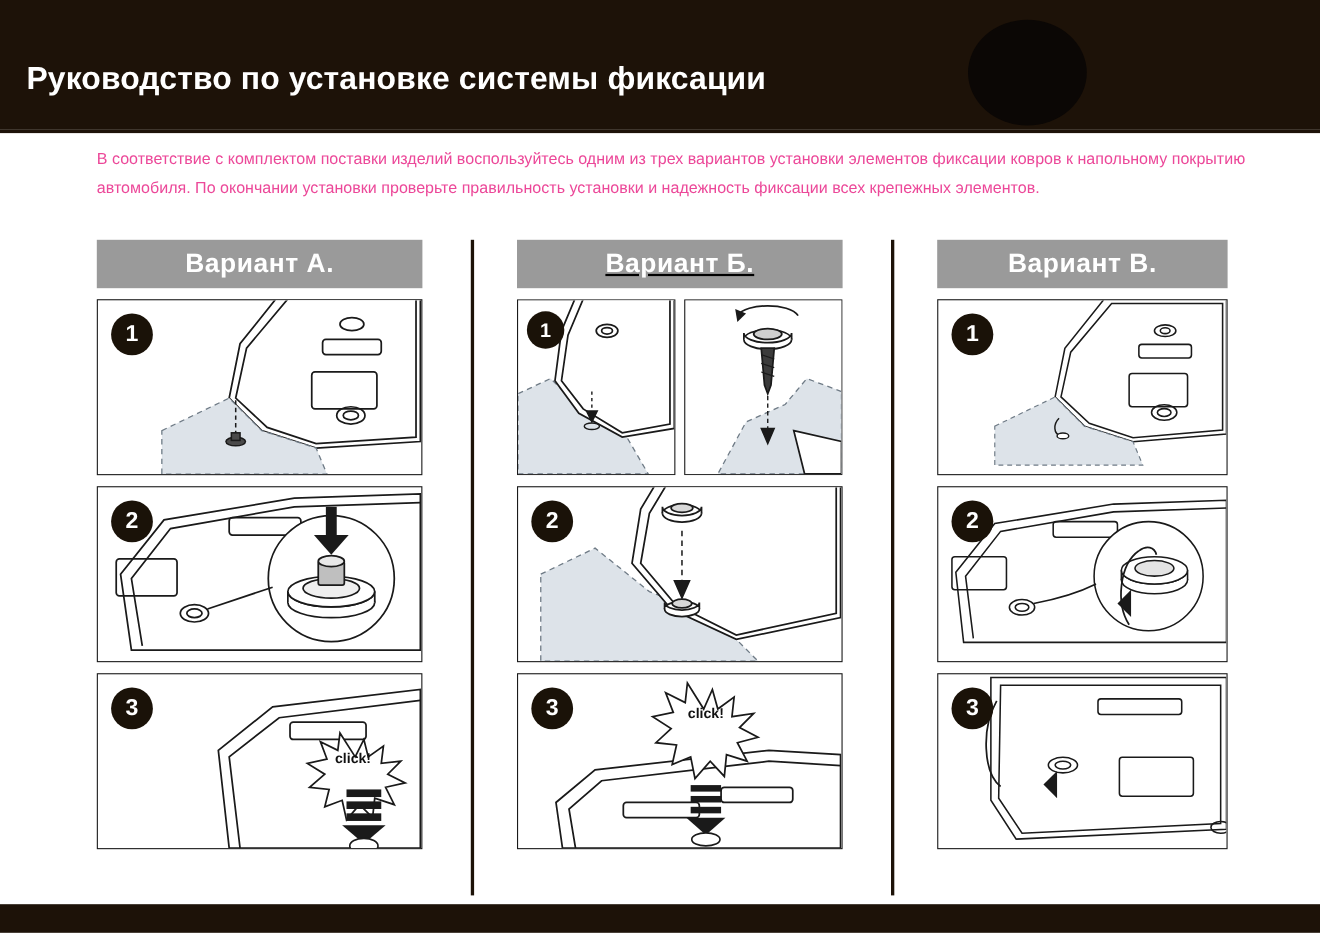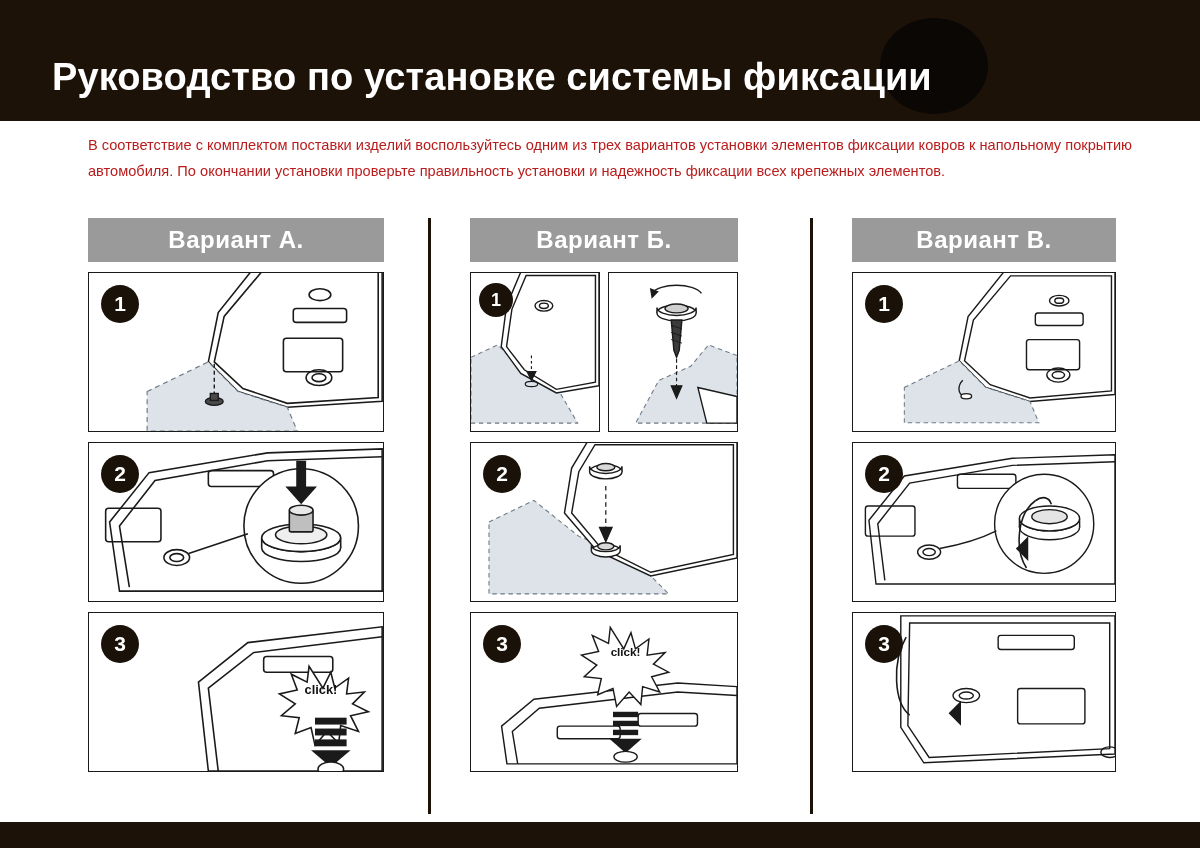--- a/index.html
+++ b/index.html
@@ -38,43 +38,42 @@
     width: 108px;
     height: 96px;
     background: #0b0705;
     border-radius: 50%;
   }
   .header-title {
     position: absolute;
     left: 24px;
     top: 56px;
     color: #ffffff;
-    font-size: 38px;
+    font-size: 29px;
     font-weight: bold;
     letter-spacing: 0.1px;
     white-space: nowrap;
-    margin-left: 28px;
   }
   .header-rule {
     position: absolute;
     left: 0;
     top: 118px;
     width: 1200px;
     height: 3px;
     background: #1d1208;
   }
   
   .intro {
     position: absolute;
     left: 88px;
     top: 132px;
     width: 1056px;
     font-size: 14.6px;
     line-height: 26px;
-    color: #b91c1c;
+    color: #ec4899;
     text-align: left;
   }
   
   .footer-band {
     position: absolute;
     left: 0;
     bottom: 0;
     width: 1200px;
     height: 26px;
     background: #1d1208;
@@ -85,21 +84,21 @@
     left: 0;
     top: 218px;
     width: 1200px;
     height: 600px;
   }
   .col {
     position: absolute;
     top: 0;
   }
   .col-a { left: 88px;  width: 296px; }
-  .col-b { left: 470px; width: 268px; }
+  .col-b { left: 470px; width: 296px; text-decoration: underline; }
   .col-c { left: 852px; width: 264px; }
 
   .divider {
     position: absolute;
     top: 0;
     width: 3px;
     height: 596px;
     background: #1d1208;
   }
   .div-1 { left: 428px; }

